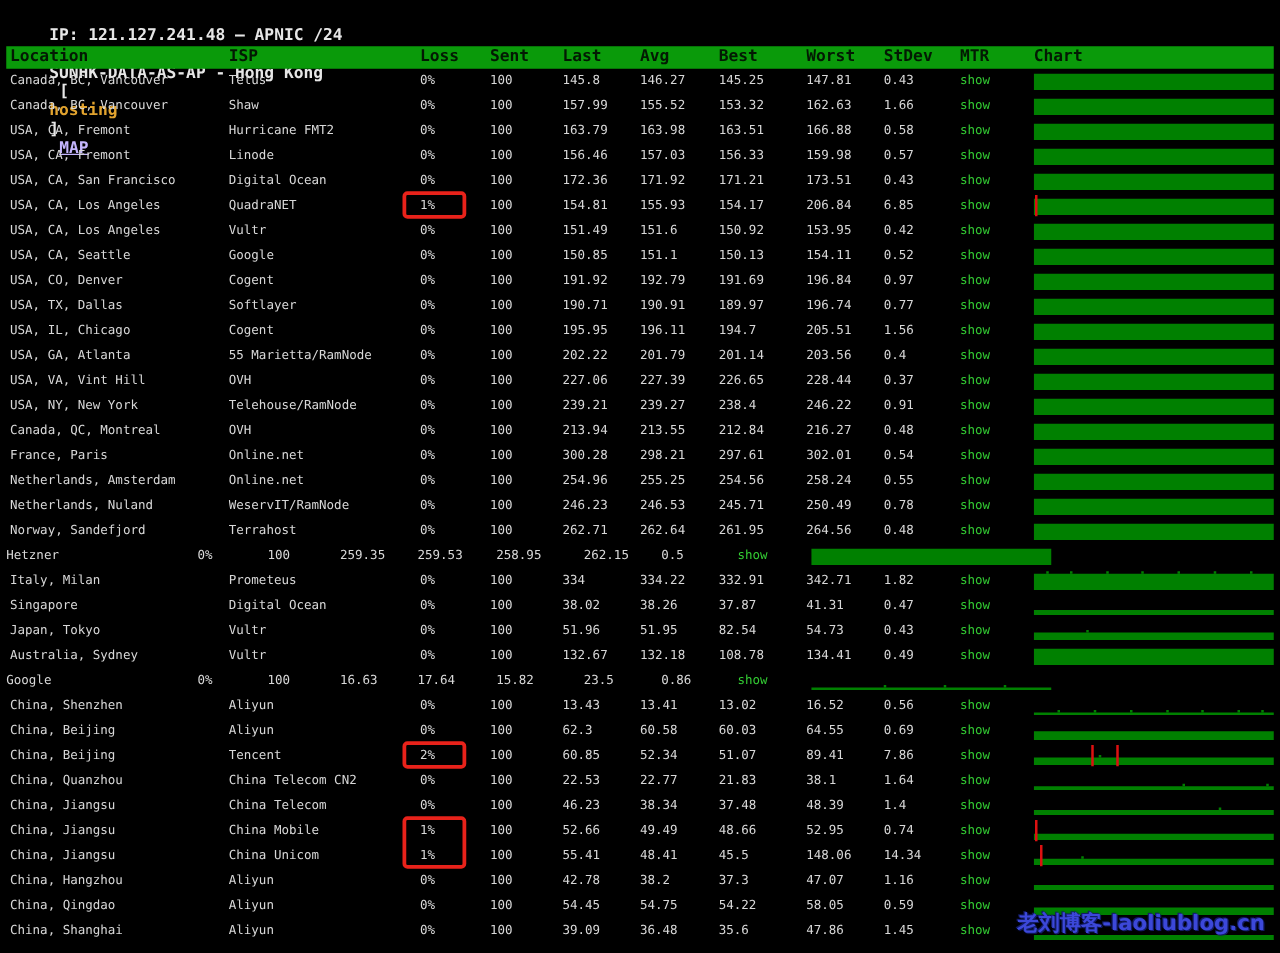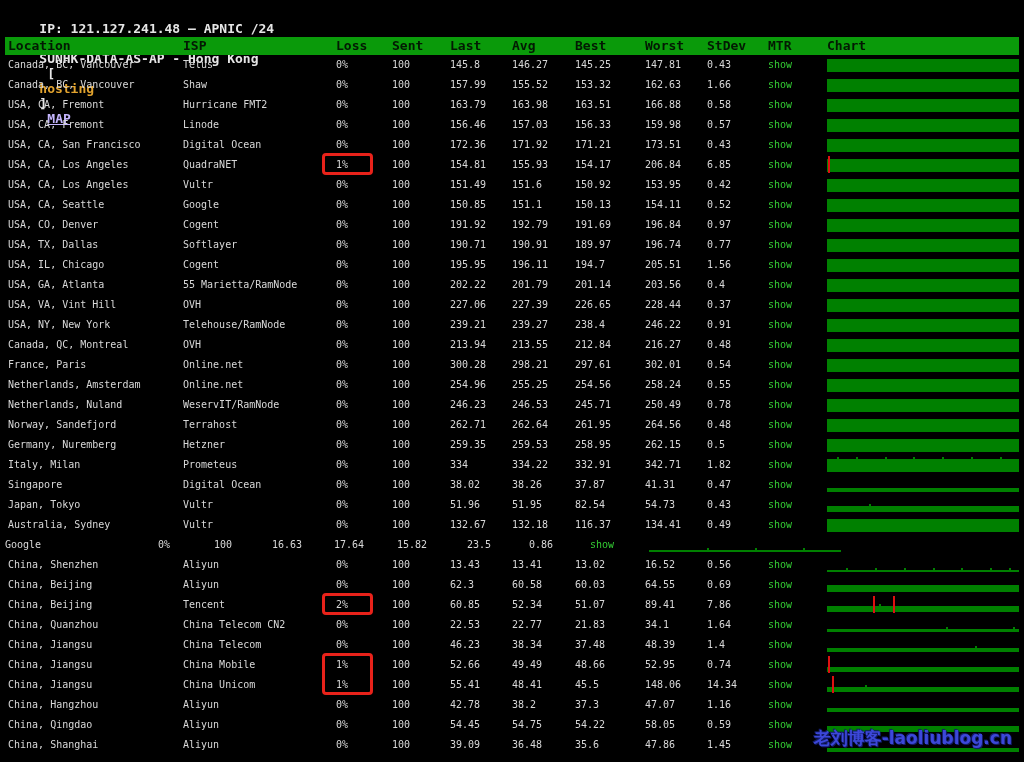--- a/index.html
+++ b/index.html
@@ -353,21 +353,20 @@
       <span class="c avg">262.64</span>
       <span class="c best">261.95</span>
       <span class="c worst">264.56</span>
       <span class="c stdev">0.48</span>
       <span class="c mtr"><a>show</a></span>
       <span class="c chart">
         <span class="bar" style="height: 13px;"></span>
       </span>
     </div>
         <div class="trow">
-      <span class="c loc">Germany, Nuremberg</span>
       <span class="c isp">Hetzner</span>
       <span class="c loss">0%</span>
       <span class="c sent">100</span>
       <span class="c last">259.35</span>
       <span class="c avg">259.53</span>
       <span class="c best">258.95</span>
       <span class="c worst">262.15</span>
       <span class="c stdev">0.5</span>
       <span class="c mtr"><a>show</a></span>
       <span class="c chart">
@@ -427,21 +426,21 @@
       <span class="bump" style="left: 42px; bottom: 9px;"></span>
           </span>
     </div>
         <div class="trow">
       <span class="c loc">Australia, Sydney</span>
       <span class="c isp">Vultr</span>
       <span class="c loss">0%</span>
       <span class="c sent">100</span>
       <span class="c last">132.67</span>
       <span class="c avg">132.18</span>
-      <span class="c best">116.37</span>
+      <span class="c best">108.78</span>
       <span class="c worst">134.41</span>
       <span class="c stdev">0.49</span>
       <span class="c mtr"><a>show</a></span>
       <span class="c chart">
         <span class="bar" style="height: 13px;"></span>
       </span>
     </div>
         <div class="trow">
       <span class="c isp">Google</span>
       <span class="c loss">0%</span>
@@ -515,21 +514,21 @@
           </span>
     </div>
         <div class="trow">
       <span class="c loc">China, Quanzhou</span>
       <span class="c isp">China Telecom CN2</span>
       <span class="c loss">0%</span>
       <span class="c sent">100</span>
       <span class="c last">22.53</span>
       <span class="c avg">22.77</span>
       <span class="c best">21.83</span>
-      <span class="c worst">34.1</span>
+      <span class="c worst">38.1</span>
       <span class="c stdev">1.64</span>
       <span class="c mtr"><a>show</a></span>
       <span class="c chart">
         <span class="bar" style="height: 3px;"></span>
       <span class="bump" style="left: 119px; bottom: 6px;"></span>
             <span class="bump" style="left: 186px; bottom: 6px;"></span>
           </span>
     </div>
         <div class="trow">
       <span class="c loc">China, Jiangsu</span>

